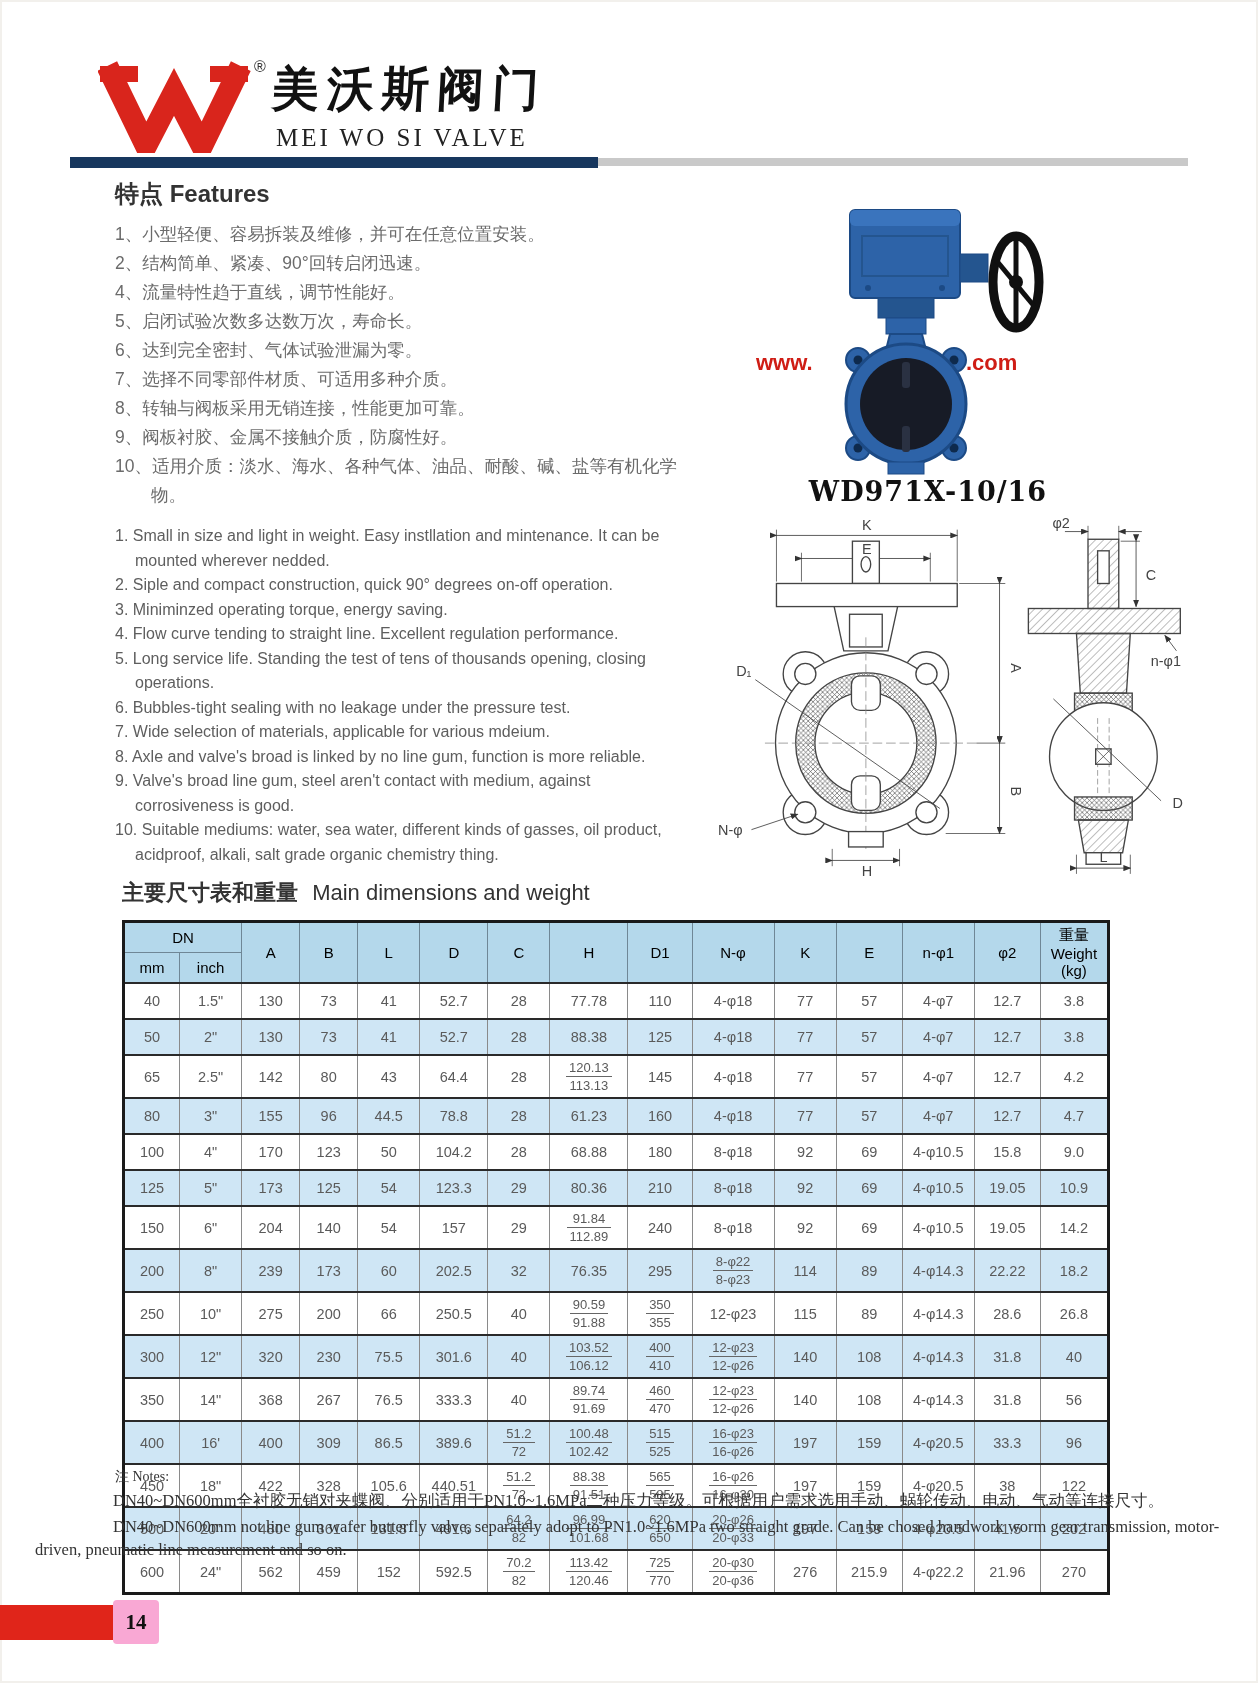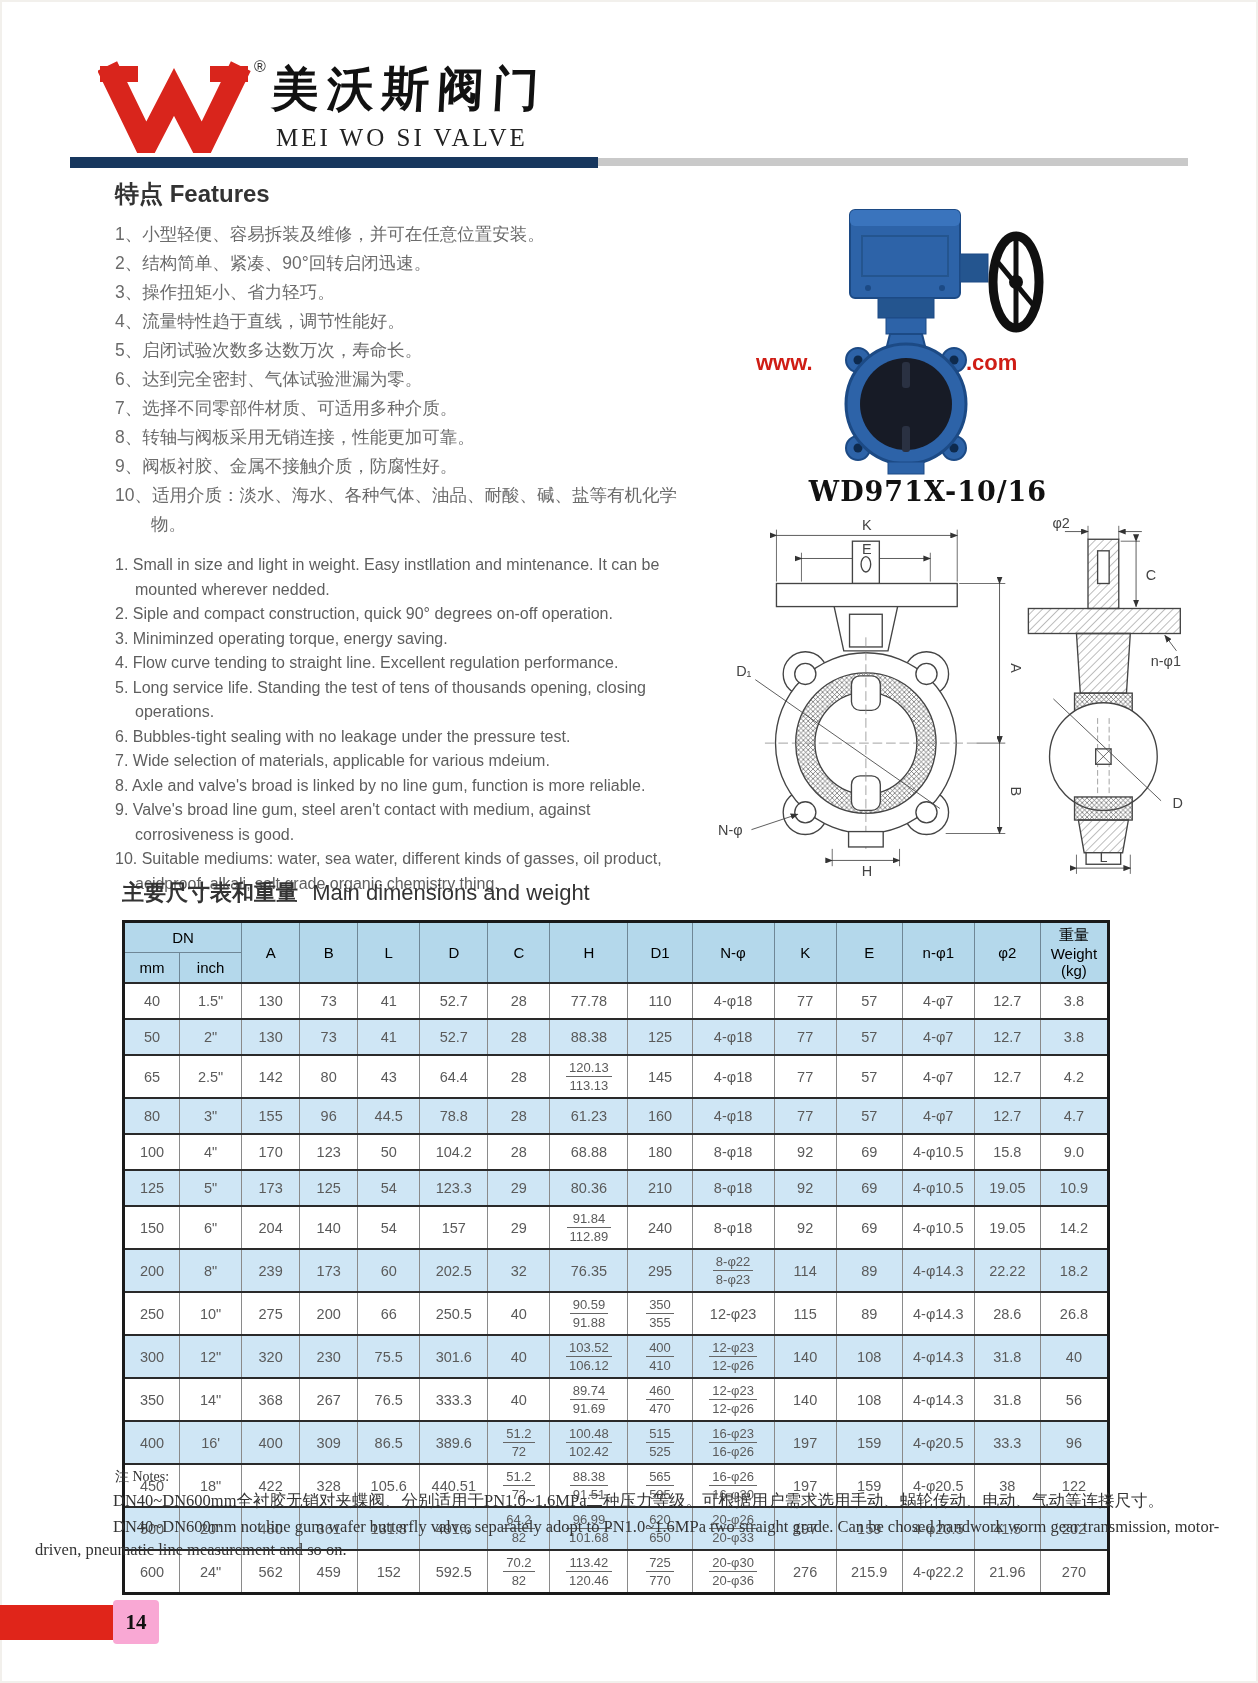--- a/index.html
+++ b/index.html
@@ -71,21 +71,20 @@
   <div class="brand-zh">美沃斯阀门</div>
   <div class="brand-en">MEI WO SI VALVE</div>
   <div class="divider-navy"></div>
   <div class="divider-gray"></div>
 
   <div class="features">
     <h2>特点  Features</h2>
     <ul class="feat feat-zh">
         <li>1、小型轻便、容易拆装及维修，并可在任意位置安装。</li>
         <li>2、结构简单、紧凑、90°回转启闭迅速。</li>
-        <li>3、操作扭矩小、省力轻巧。</li>
         <li>4、流量特性趋于直线，调节性能好。</li>
         <li>5、启闭试验次数多达数万次，寿命长。</li>
         <li>6、达到完全密封、气体试验泄漏为零。</li>
         <li>7、选择不同零部件材质、可适用多种介质。</li>
         <li>8、转轴与阀板采用无销连接，性能更加可靠。</li>
         <li>9、阀板衬胶、金属不接触介质，防腐性好。</li>
         <li>10、适用介质：淡水、海水、各种气体、油品、耐酸、碱、盐等有机化学物。</li>
       </ul>
     <ul class="feat feat-en">
         <li>1. Small in size and light in weight. Easy instllation and mintenance. It can be mounted wherever nedded.</li>

